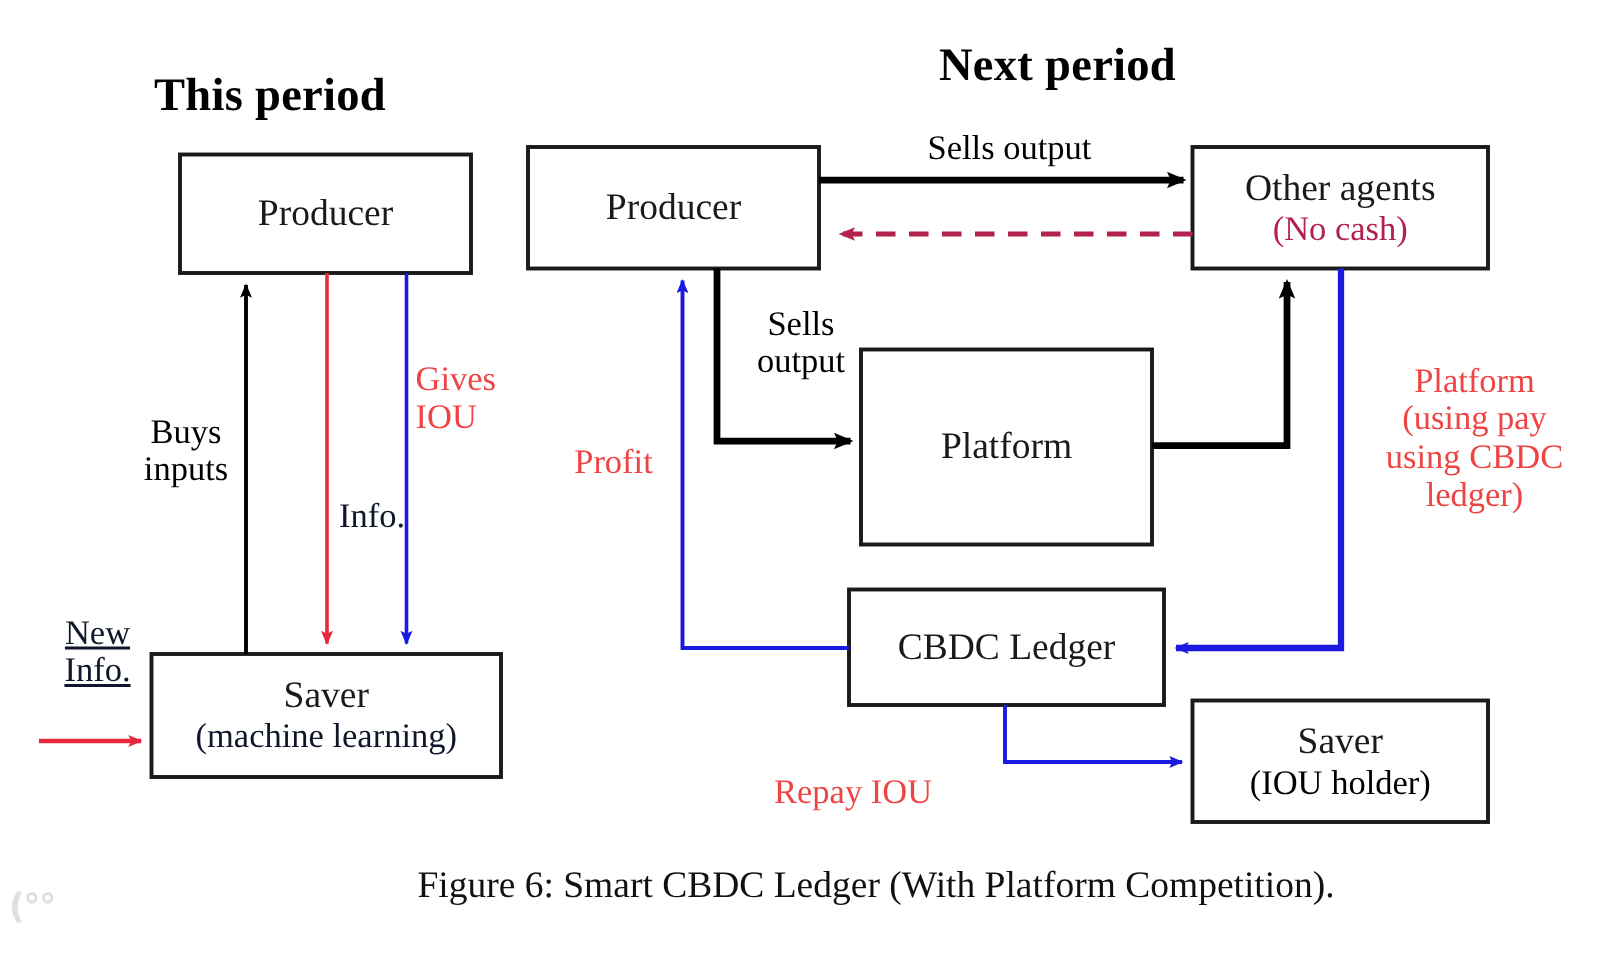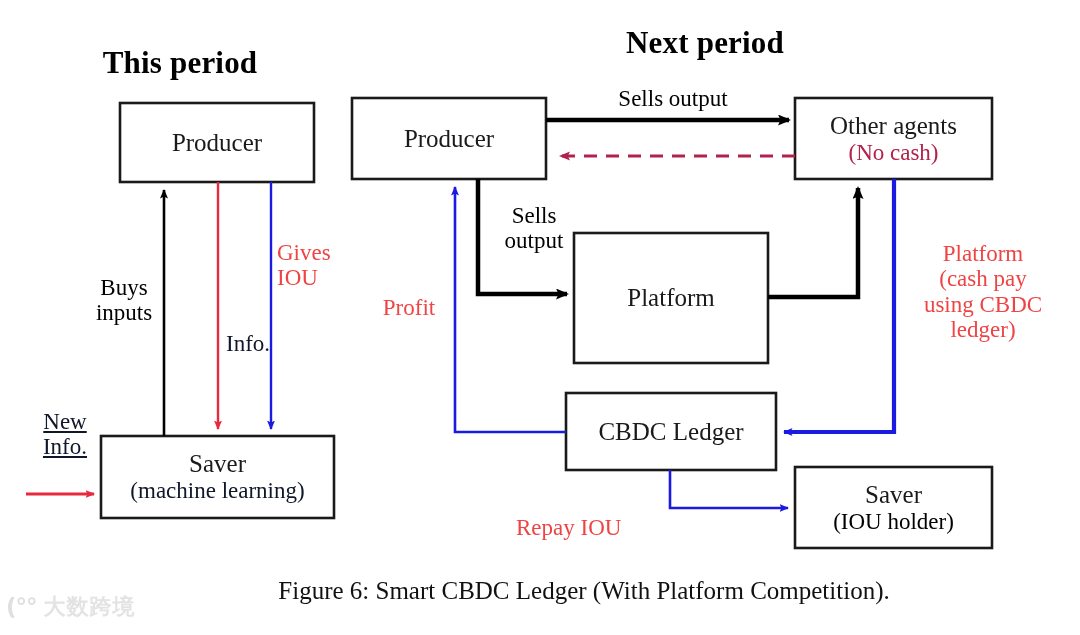--- a/index.html
+++ b/index.html
@@ -187,27 +187,26 @@
 
   <div class="note" style="left:488px;top:203px;width:92px;">
     <div>Sells</div>
     <div>output</div>
   </div>
 
   <div class="note blue" style="left:369px;top:295px;width:80px;text-align:center;">Profit</div>
 
   <div class="note blue multi" style="left:908px;top:241px;width:150px;">
     <div>Platform</div>
-    <div>(cash pay</div>
+    <div>(using pay</div>
     <div>using CBDC</div>
     <div>ledger)</div>
   </div>
 
   <div class="note blue" style="left:516px;top:481px;width:150px;text-align:left;margin-top:34px;">Repay IOU</div>
 
   <div class="caption" style="top:577px;">Figure 6: Smart CBDC Ledger (With Platform Competition).</div>
 
   <div id="watermark">
     <span class="wm-logo">(°°</span>
-    <span class="wm-text">大数跨境</span>
   </div>
 
 </div>
 
 </body></html>

